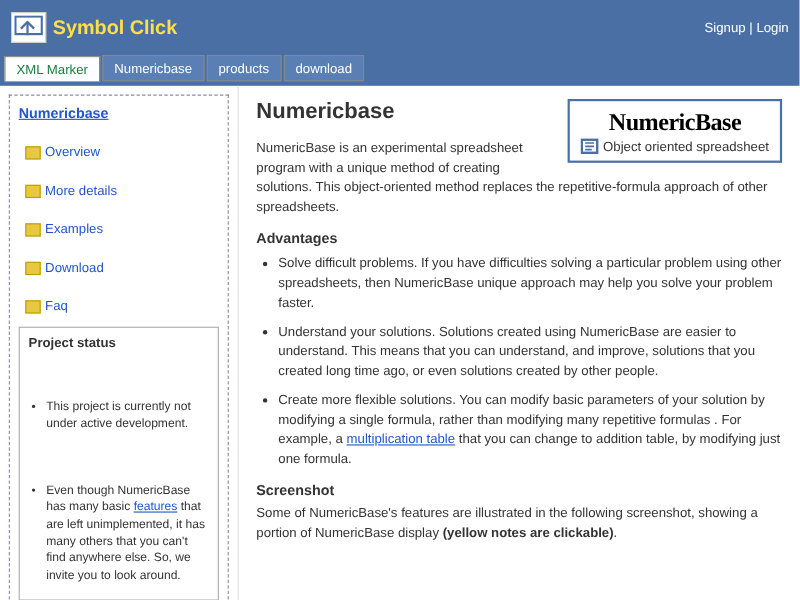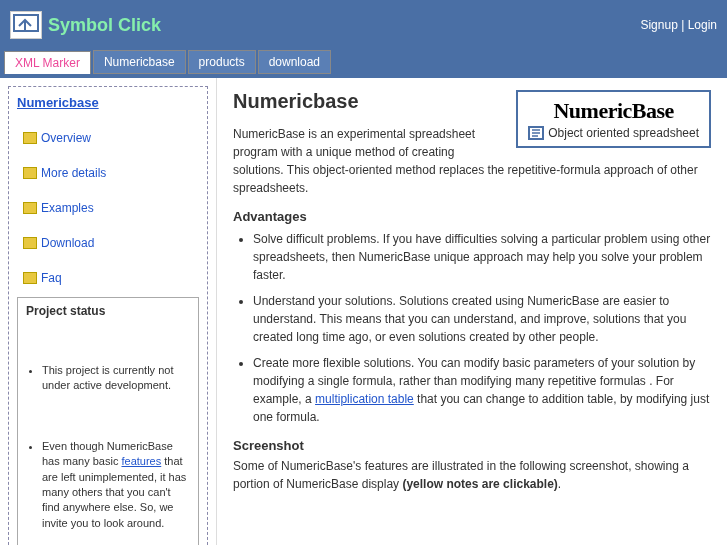--- a/index.html
+++ b/index.html
@@ -13,21 +13,21 @@
       align-items: center;
       padding: 6px 10px;
       height: 50px;
     }
     #logo-area {
       display: flex;
       align-items: center;
       gap: 6px;
     }
     #logo-text {
-      color: #86efac;
+      color: #fde047;
       font-size: 18px;
       font-weight: bold;
     }
     #logo-icon {
       width: 32px;
       height: 28px;
       background: #fff;
       display: flex;
       align-items: center;
       justify-content: center;
@@ -54,21 +54,21 @@
       padding: 4px 10px;
       font-size: 12px;
       cursor: pointer;
       border: 1px solid #888;
       color: #fff;
       background: #5a7fb5;
       text-decoration: none;
     }
     .nav-tab.active {
       background: #fff;
-      color: #ec4899;
+      color: #15803d;
       border-bottom: none;
     }
 
     
     #main-layout {
       display: flex;
       gap: 0;
     }
 
     
@@ -83,21 +83,21 @@
     #sidebar-title {
       color: #2255cc;
       font-weight: bold;
       font-size: 13px;
       margin-bottom: 4px;
       text-decoration: underline;
       cursor: pointer;
     }
     .sidebar-item {
       display: flex;
-      align-items: center;
+      align-items: flex-end;
       gap: 4px;
       margin: 21px 0 3px 6px;
       cursor: pointer;
     }
     .sidebar-icon {
       width: 14px;
       height: 12px;
       background: #e8c840;
       border: 1px solid #b8a000;
       display: inline-block;

